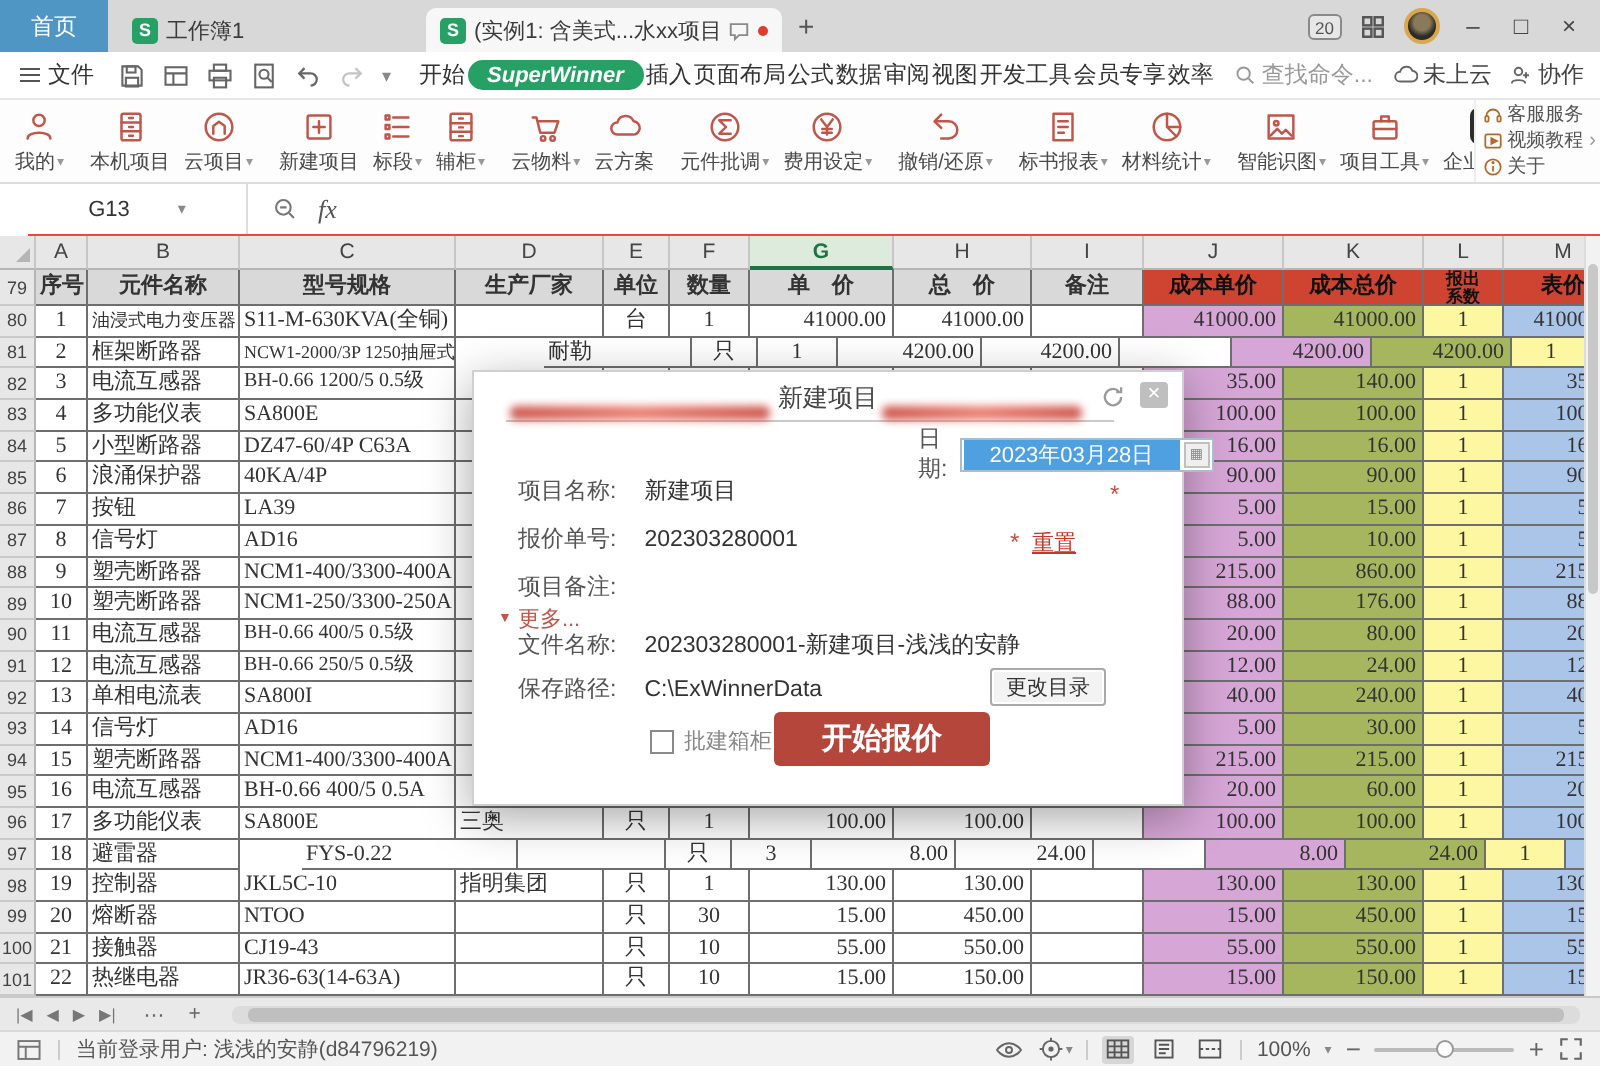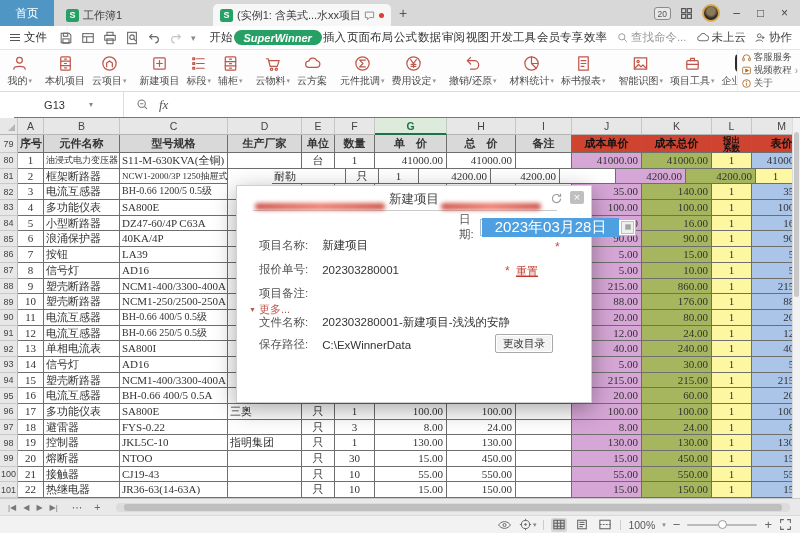--- a/index.html
+++ b/index.html
@@ -81,21 +81,21 @@
 .dlg-close{position:absolute;top:5px;right:7px;width:14px;height:13px;background:#bfbfbf;color:#fff;font-size:11px;line-height:13px;text-align:center;border-radius:2px}
 .dlg-banner{position:absolute;top:16px;left:16px;width:304px;height:9px;border-bottom:1px solid #c9c9c9}
 .smudge{position:absolute;top:1px;height:7px;background:linear-gradient(90deg,#c53a2e,#e8695a,#c53a2e);filter:blur(2px);opacity:.85;border-radius:3px}
 .smudge.s1{left:2px;width:130px}
 .smudge.s2{left:188px;width:100px}
 .dlg-row{position:absolute;left:22px;display:flex;align-items:center}
 .dlg-lbl{color:#555;margin-right:14px}
 .dlg-val{color:#333}
 .date-row{left:222px;top:26px}
 .date-field{display:flex;align-items:center;border:1px solid #aabdd0;height:17px;padding:0 1px;background:#fff}
-.date-text{background:var(--selection_blue,#4ea0e0);color:#fff;font-size:15px;padding:0 13px;white-space:nowrap}
+.date-text{background:var(--selection_blue,#4ea0e0);color:#fff;font-size:11px;padding:0 13px;white-space:nowrap}
 .cal-btn{width:13px;height:13px;border:1px solid #c0c0c0;background:#efefef;margin-left:2px;font-size:7px;color:#888;display:flex;align-items:center;justify-content:center}
 .req-star{position:absolute;color:#c24f3f;font-size:12px}
 .reset-link{color:#c0392b;text-decoration:underline;font-size:11px}
 .more-link{position:absolute;left:12px;top:116px;color:#bf5649;font-size:11px;display:flex;align-items:center;gap:3px}
 .more-tri{font-size:7px}
 .chgdir-btn{position:absolute;left:258px;top:148px;font-size:10.5px;color:#333;border:1px solid #a9a9a9;background:#f3f3f3;padding:1.5px 7px;border-radius:2px;box-shadow:inset 0 0 0 1px #fff}
 .dlg-actions{position:absolute;left:0;top:170px;width:100%;height:30px}
 .cbx{position:absolute;left:88px;top:7px;display:flex;align-items:center;gap:5px;color:#888;font-size:11px}
 .cbx .box{width:12px;height:12px;border:1px solid #8a8a8a;background:#fff;display:inline-block}
 .start-btn{position:absolute;left:150px;top:0;width:108px;height:27px;background:var(--start_red,#b5463c);color:#fff;font-weight:bold;font-size:15px;border:none;border-radius:3px;font-family:"Liberation Sans",sans-serif}
@@ -383,38 +383,38 @@
           </span>
           <span class="rlbl-row">
             <span class="rlabel">撤销/还原</span>
             <span class="rcaret">▾</span>
           </span>
         </div>
         <i class="rsep"></i>
         <div class="ritem">
           <span class="ricon">
             <svg viewBox="0 0 20 20" width="19" height="19" fill="none" stroke="#bf5649" stroke-width="1.3" stroke-linecap="round" stroke-linejoin="round">
+              <rect x="5" y="3" width="10" height="14"></rect>
+              <path d="M7.5 7h5M7.5 10h5M7.5 13h3"></path>
+            </svg>
+          </span>
+          <span class="rlbl-row">
+            <span class="rlabel">标书报表</span>
+            <span class="rcaret">▾</span>
+          </span>
+        </div>
+        <div class="ritem">
+          <span class="ricon">
+            <svg viewBox="0 0 20 20" width="19" height="19" fill="none" stroke="#bf5649" stroke-width="1.3" stroke-linecap="round" stroke-linejoin="round">
               <circle cx="10" cy="10" r="7"></circle>
               <path d="M10 3v7h7M10 10l5 5"></path>
             </svg>
           </span>
           <span class="rlbl-row">
             <span class="rlabel">材料统计</span>
-            <span class="rcaret">▾</span>
-          </span>
-        </div>
-        <div class="ritem">
-          <span class="ricon">
-            <svg viewBox="0 0 20 20" width="19" height="19" fill="none" stroke="#bf5649" stroke-width="1.3" stroke-linecap="round" stroke-linejoin="round">
-              <rect x="5" y="3" width="10" height="14"></rect>
-              <path d="M7.5 7h5M7.5 10h5M7.5 13h3"></path>
-            </svg>
-          </span>
-          <span class="rlbl-row">
-            <span class="rlabel">标书报表</span>
             <span class="rcaret">▾</span>
           </span>
         </div>
         <i class="rsep"></i>
         <div class="ritem">
           <span class="ricon">
             <svg viewBox="0 0 20 20" width="19" height="19" fill="none" stroke="#bf5649" stroke-width="1.3" stroke-linecap="round" stroke-linejoin="round">
               <rect x="3.5" y="4" width="13" height="12"></rect>
               <circle cx="7.5" cy="8" r="1.2"></circle>
               <path d="M4.5 14.5l3.5-3.5 2.5 2.5 2-2 3 3"></path>
@@ -673,21 +673,21 @@
           <div class="c" style="width: 56px;"></div>
           <div class="c al-r" style="width: 70px; background: rgb(214, 166, 214);">215.00</div>
           <div class="c al-r" style="width: 70px; background: rgb(166, 182, 94);">860.00</div>
           <div class="c al-c" style="width: 40px; background: rgb(253, 247, 161);">1</div>
           <div class="c al-r" style="width: 60px; background: rgb(171, 197, 232);">215.00</div>
         </div>
         <div class="r">
           <div class="rn">89</div>
           <div class="c al-c" style="width: 26px;">10</div>
           <div class="c" style="width: 76px;">塑壳断路器</div>
-          <div class="c" style="width: 108px;">NCM1-250/2500-250A</div>
+          <div class="c" style="width: 108px;">NCM1-250/3300-250A</div>
           <div class="c" style="width: 74px;"></div>
           <div class="c al-c" style="width: 33px;"></div>
           <div class="c al-c" style="width: 40px;"></div>
           <div class="c al-r" style="width: 72px;"></div>
           <div class="c al-r" style="width: 69px;"></div>
           <div class="c" style="width: 56px;"></div>
           <div class="c al-r" style="width: 70px; background: rgb(214, 166, 214);">88.00</div>
           <div class="c al-r" style="width: 70px; background: rgb(166, 182, 94);">176.00</div>
           <div class="c al-c" style="width: 40px; background: rgb(253, 247, 161);">1</div>
           <div class="c al-r" style="width: 60px; background: rgb(171, 197, 232);">88.00</div>
@@ -801,21 +801,21 @@
           <div class="c" style="width: 56px;"></div>
           <div class="c al-r" style="width: 70px; background: rgb(214, 166, 214);">100.00</div>
           <div class="c al-r" style="width: 70px; background: rgb(166, 182, 94);">100.00</div>
           <div class="c al-c" style="width: 40px; background: rgb(253, 247, 161);">1</div>
           <div class="c al-r" style="width: 60px; background: rgb(171, 197, 232);">100.00</div>
         </div>
         <div class="r">
           <div class="rn">97</div>
           <div class="c al-c" style="width: 26px;">18</div>
           <div class="c" style="width: 76px;">避雷器</div>
-          <div class="c" style="width: 108px;">FYS-0.22</div>
+          <div class="c" style="width: 108px; margin-left: 31px;">FYS-0.22</div>
           <div class="c" style="width: 74px;"></div>
           <div class="c al-c" style="width: 33px;">只</div>
           <div class="c al-c" style="width: 40px;">3</div>
           <div class="c al-r" style="width: 72px;">8.00</div>
           <div class="c al-r" style="width: 69px;">24.00</div>
           <div class="c" style="width: 56px;"></div>
           <div class="c al-r" style="width: 70px; background: rgb(214, 166, 214);">8.00</div>
           <div class="c al-r" style="width: 70px; background: rgb(166, 182, 94);">24.00</div>
           <div class="c al-c" style="width: 40px; background: rgb(253, 247, 161);">1</div>
           <div class="c al-r" style="width: 60px; background: rgb(171, 197, 232);">8.00</div>
@@ -939,37 +939,54 @@
       <span class="dlg-lbl">文件名称:</span>
       <span class="dlg-val">202303280001-新建项目-浅浅的安静</span>
     </div>
 
     <div class="dlg-row" style="top:151px">
       <span class="dlg-lbl">保存路径:</span>
       <span class="dlg-val">C:\ExWinnerData</span>
     </div>
     <span class="chgdir-btn">更改目录</span>
 
+    <div class="dlg-actions">
+      <span class="cbx">
+        <i class="box"></i>
+        <span>批建箱柜</span>
+      </span>
+      <button class="start-btn">开始报价</button>
+    </div>
   </div>
 
   <div class="tabbar">
     <span class="nav-arrows">
       <span>|◀</span>
       <span>◀</span>
       <span>▶</span>
       <span>▶|</span>
     </span>
     <span class="tab-more">⋯</span>
     <span class="tab-more">+</span>
     <span class="hscroll">
         <span class="hthumb"></span>
       </span>
   </div>
 
   <div class="statusbar">
+    <span class="sb-left">
+      <span>
+          <svg width="13" height="12" viewBox="0 0 16 14" fill="none" stroke="#777" stroke-width="1.2">
+            <rect x="1.5" y="1.5" width="13" height="11"></rect>
+            <path d="M1.5 5h13M6 5v7.5"></path>
+          </svg>
+        </span>
+      <span class="sb-sep"></span>
+      <span>当前登录用户: 浅浅的安静(d84796219)</span>
+    </span>
     <span class="sb-right">
       <span>
           <svg width="15" height="12" viewBox="0 0 20 14" fill="none" stroke="#666" stroke-width="1.3">
             <path d="M2 7s3-4.5 8-4.5S18 7 18 7s-3 4.5-8 4.5S2 7 2 7z"></path>
             <circle cx="10" cy="7" r="2"></circle>
           </svg>
         </span>
       <span style="display:flex;align-items:center;gap:1px">
         <svg width="13" height="13" viewBox="0 0 16 16" fill="none" stroke="#666" stroke-width="1.2">
             <circle cx="8" cy="8" r="5"></circle>

